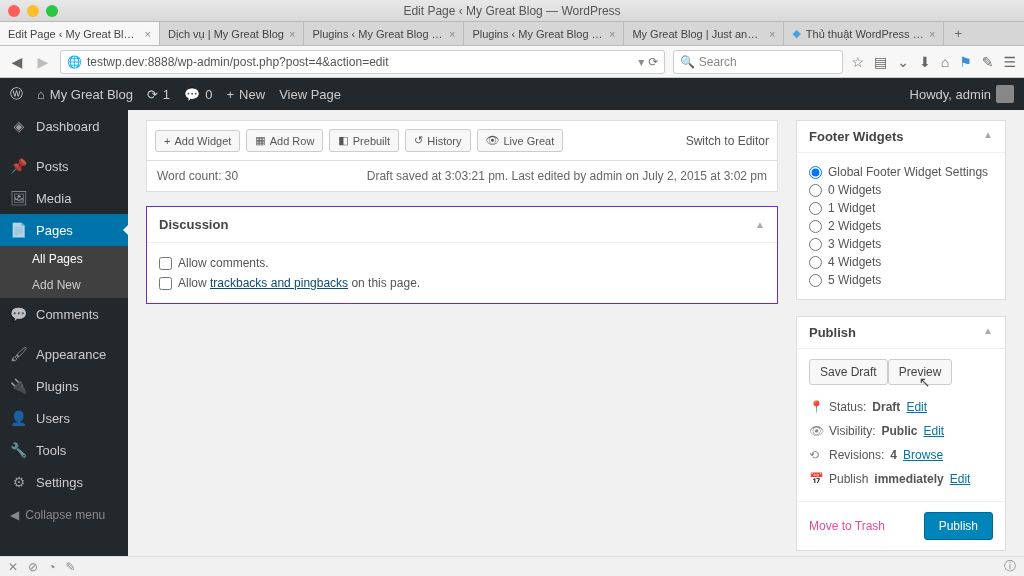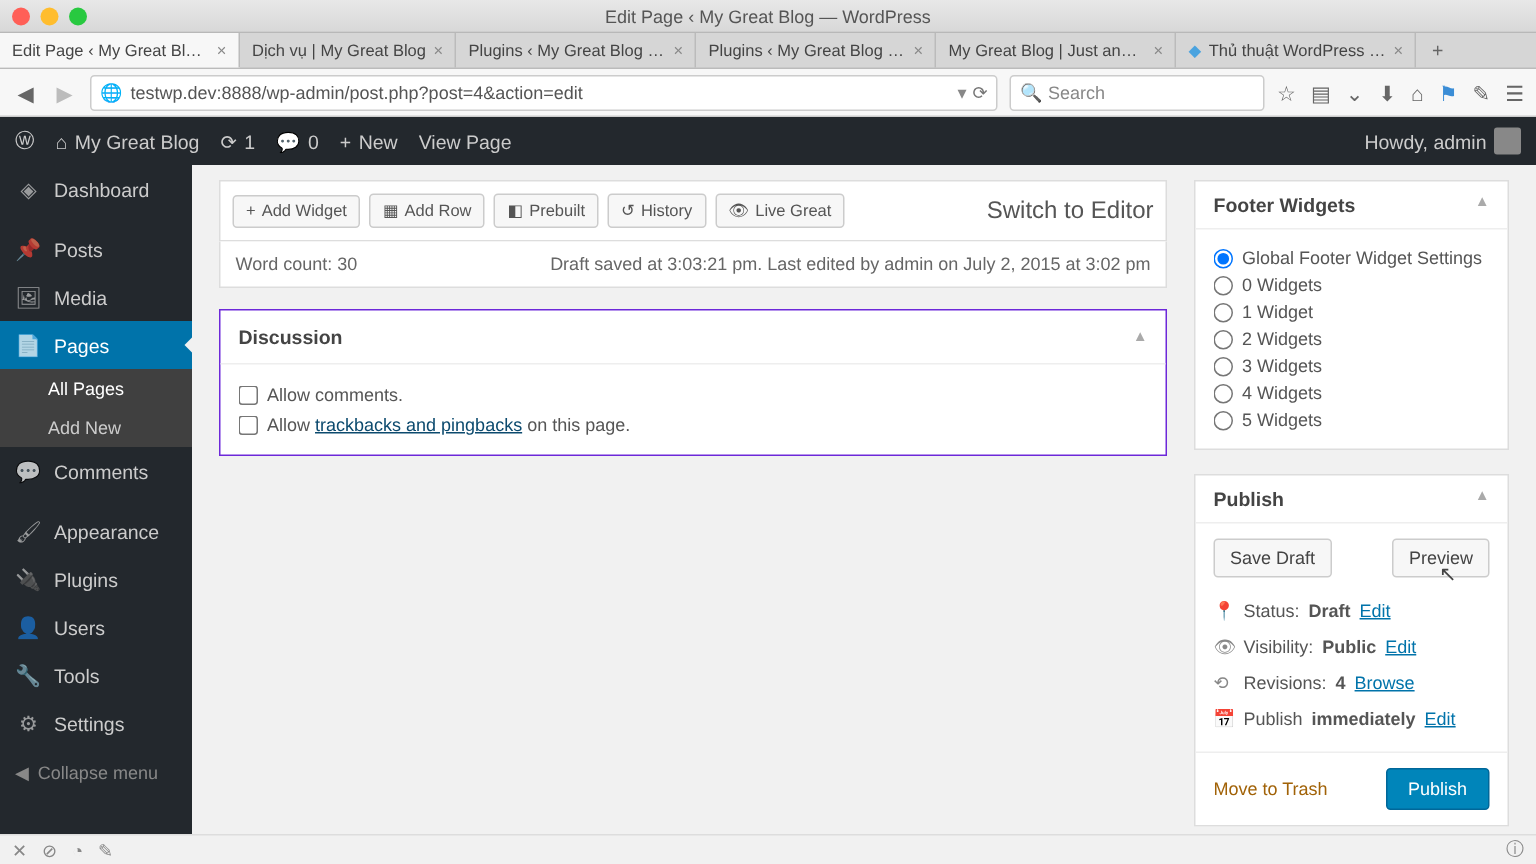--- a/index.html
+++ b/index.html
@@ -49,48 +49,48 @@
 .submenu .sub.current { color:#fff; font-weight:500; }
 .collapse { padding:10px; color:#888; display:flex; gap:6px; align-items:center; font-size:12px; }
 
 
 .wp-main { flex:1; padding:10px 18px; overflow:hidden; display:flex; gap:18px; }
 .col-left { flex:1; min-width:0; }
 .col-right { width:210px; }
 
 .toolbar-row { background:#fff; border:1px solid #ddd; padding:8px; display:flex; gap:6px; align-items:center; }
 .btn-sm { background:#f7f7f7; border:1px solid #ccc; border-radius:3px; padding:4px 8px; font-size:11px; color:#555; display:inline-flex; align-items:center; gap:4px; cursor:pointer; }
-.switch-link { margin-left:auto; color:#555; font-size:16px; }
+.switch-link { margin-left:auto; color:#555; font-size:12px; }
 
 .status-row { background:#fff; border:1px solid #ddd; border-top:none; padding:8px 10px; display:flex; font-size:12px; color:#666; }
 .status-row .right { margin-left:auto; }
 
 .panel { background:#fff; border:1px solid #6d28d9; margin-top:14px; }
 .panel-head { padding:10px 12px; font-weight:600; font-size:13px; border-bottom:1px solid #eee; display:flex; align-items:center; }
 .panel-head .toggle { margin-left:auto; color:#aaa; font-size:10px; }
 .panel-body { padding:10px 12px; font-size:12px; color:#555; }
 .chkrow { display:flex; align-items:center; gap:6px; padding:3px 0; }
 .chkrow input { margin:0; }
 .chkrow a { color:#0c4a6e; text-decoration:underline; }
 
 
 .metabox { background:#fff; border:1px solid #ddd; margin-bottom:16px; }
 .metabox .head { padding:8px 12px; font-weight:600; font-size:13px; border-bottom:1px solid #eee; display:flex; }
 .metabox .head .toggle { margin-left:auto; color:#aaa; font-size:10px; }
 .metabox .body { padding:10px 12px; font-size:12px; }
 .radio-row { display:flex; align-items:center; gap:6px; padding:2px 0; color:#555; }
 .radio-row input { margin:0; }
 
-.pub-actions { display:flex; justify-content:space-between; margin-bottom:10px; }
+.pub-actions { display:flex; justify-content:flex-start; margin-bottom:10px; }
 .pub-btn { background:#f7f7f7; border:1px solid #ccc; border-radius:3px; padding:5px 10px; font-size:12px; cursor:pointer; position:relative; }
 .pub-line { display:flex; align-items:center; gap:6px; padding:5px 0; color:#555; }
 .pub-line .ico { width:14px; color:#888; }
 .pub-line a { color:#0073aa; text-decoration:underline; }
 .pub-footer { border-top:1px solid #eee; padding:10px 12px; display:flex; justify-content:space-between; align-items:center; }
-.trash { color:#a16207; font-size:12px; }
+.trash { color:#ec4899; font-size:12px; }
 .publish-btn { background:#0085ba; border:1px solid #006799; color:#fff; padding:6px 14px; border-radius:3px; font-size:12px; cursor:pointer; }
 
 
 .bottom-bar { position:absolute; bottom:0; left:0; right:0; height:20px; background:#f1f1f1; border-top:1px solid #ddd; display:flex; align-items:center; padding:0 8px; gap:10px; color:#888; font-size:12px; }
 .bottom-bar .info { margin-left:auto; }
 
 .cursor { position:absolute; font-size:14px; pointer-events:none; }
 </style>
 </head>
 <body>

